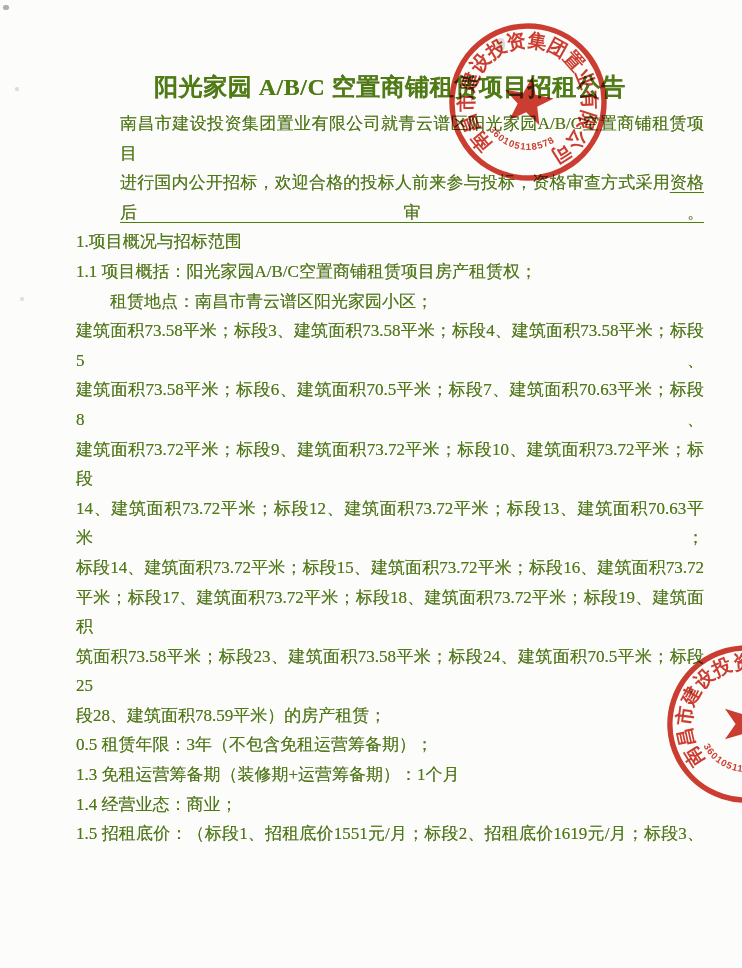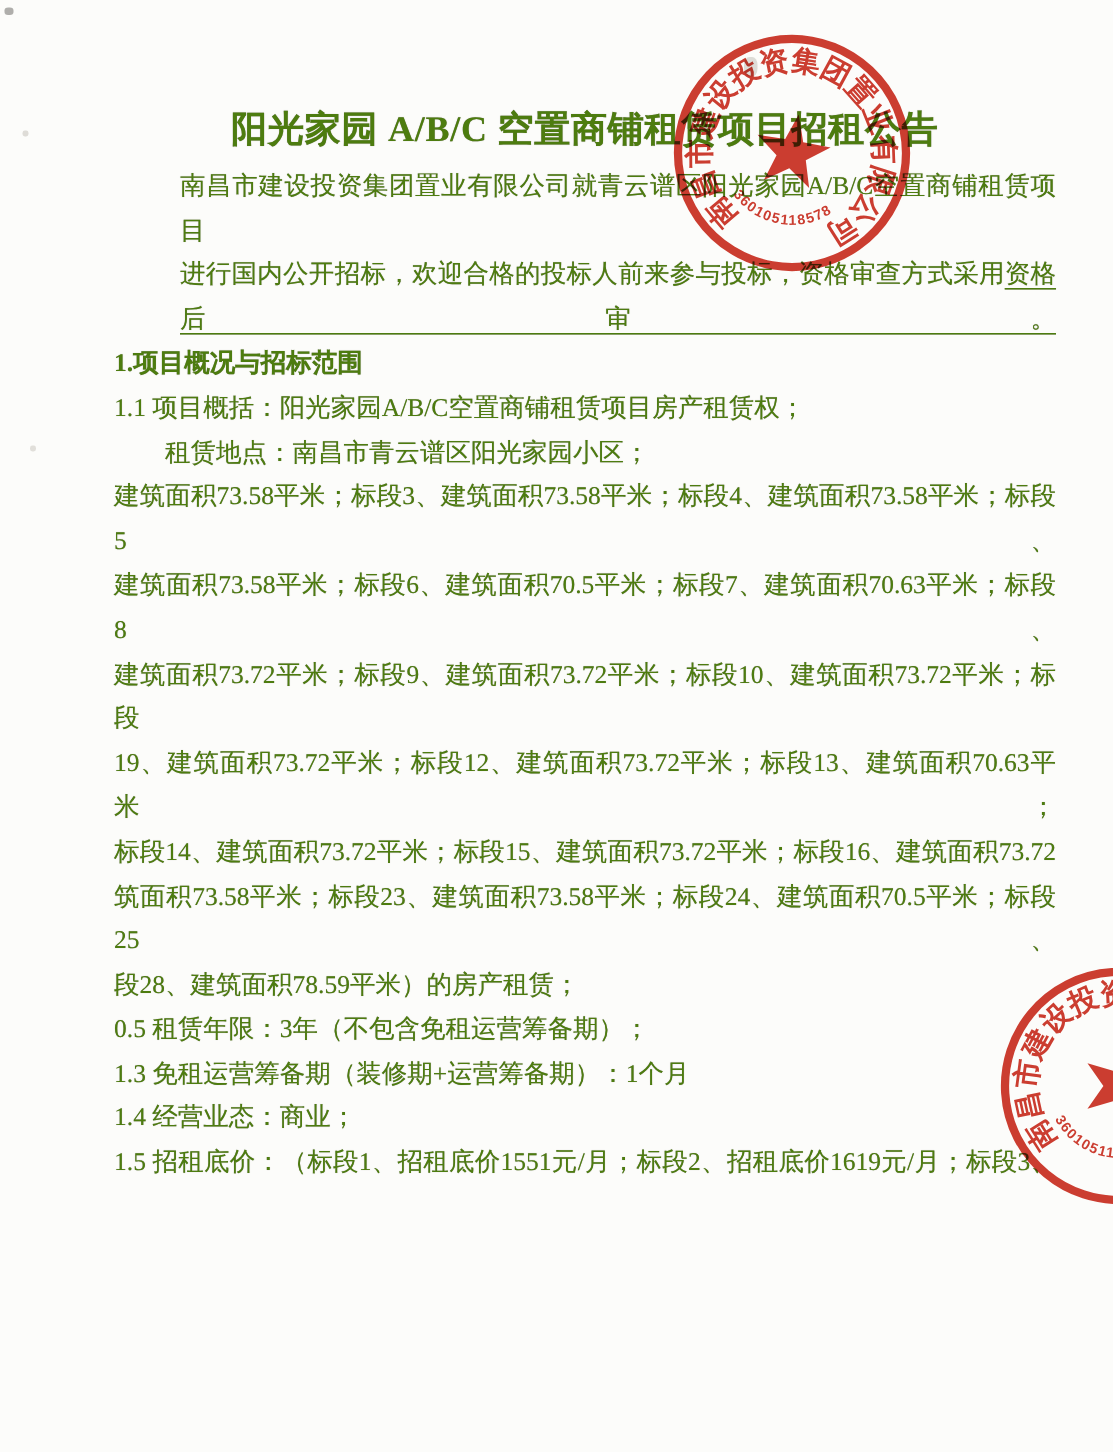--- a/index.html
+++ b/index.html
@@ -16,21 +16,21 @@
     text-shadow:0 0 .5px rgba(43,37,32,.55);
   }
   .tline {
     font-size:17px; line-height:29.6px; text-align:justify;
     text-shadow:0 0 .45px rgba(43,37,32,.5);
     min-height:29.6px;
   }
   .jfull { text-align-last:justify; }
   .para { margin:0; }
   .intro { margin-left:44px; width:584px; }
-  .bold { font-weight:bold; }
+  .bold { font-weight:normal; }
   .underline { text-decoration:underline; text-underline-offset:4px; text-decoration-thickness:1.4px; }
   .seal {
     position:absolute; mix-blend-mode:multiply; opacity:.9;
     pointer-events:none;
   }
   .seal text { font-family:"Liberation Sans","DejaVu Sans",sans-serif; font-weight:bold; }
   .speck { position:absolute; border-radius:40%; }
   .s1 { left:3px; top:5px; width:6px; height:5px; background:#6f6e69; opacity:.55; }
   .s2 { left:496px; top:38px; width:9px; height:13px; background:#b9b6ae; opacity:.45; }
   .s3 { left:15px; top:87px; width:4px; height:4px; background:#c9c6bf; opacity:.6; }
@@ -55,22 +55,23 @@
     </div>
 
     <div class="tline bold">1.项目概况与招标范围</div>
     <div class="tline">1.1 项目概括：阳光家园A/B/C空置商铺租赁项目房产租赁权；</div>
     <div class="tline">　　租赁地点：南昌市青云谱区阳光家园小区；</div>
 
     <div class="para">
         <div class="tline jfull">建筑面积73.58平米；标段3、建筑面积73.58平米；标段4、建筑面积73.58平米；标段5、</div>
         <div class="tline jfull">建筑面积73.58平米；标段6、建筑面积70.5平米；标段7、建筑面积70.63平米；标段8、</div>
         <div class="tline jfull">建筑面积73.72平米；标段9、建筑面积73.72平米；标段10、建筑面积73.72平米；标段</div>
-        <div class="tline jfull">19、建筑面积73.72平米；标段12、建筑面积73.72平米；标段13、建筑面积70.63平米；</div>
+        <div class="tline jfull">14、建筑面积73.72平米；标段12、建筑面积73.72平米；标段13、建筑面积70.63平米；</div>
         <div class="tline jfull">标段14、建筑面积73.72平米；标段15、建筑面积73.72平米；标段16、建筑面积73.72</div>
+        <div class="tline jfull">平米；标段17、建筑面积73.72平米；标段18、建筑面积73.72平米；标段19、建筑面积</div>
         <div class="tline jfull">筑面积73.58平米；标段23、建筑面积73.58平米；标段24、建筑面积70.5平米；标段25、</div>
         <div class="tline">段28、建筑面积78.59平米）的房产租赁；</div>
       </div>
 
     <div class="tline">0.5 租赁年限：3年（不包含免租运营筹备期）；</div>
     <div class="tline">1.3 免租运营筹备期（装修期+运营筹备期）：1个月</div>
     <div class="tline">1.4 经营业态：商业；</div>
 
     <div class="para">
         <div class="tline jfull">1.5 招租底价：（标段1、招租底价1551元/月；标段2、招租底价1619元/月；标段3、</div>

